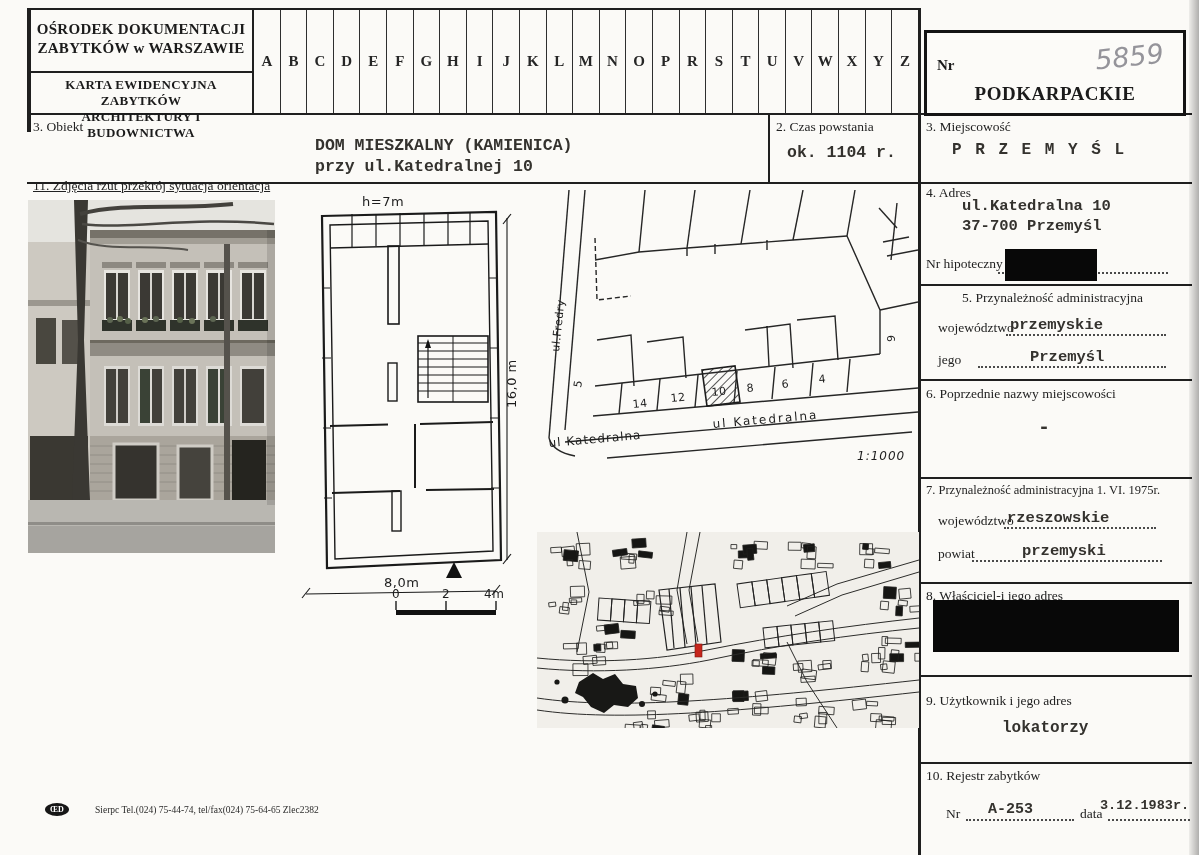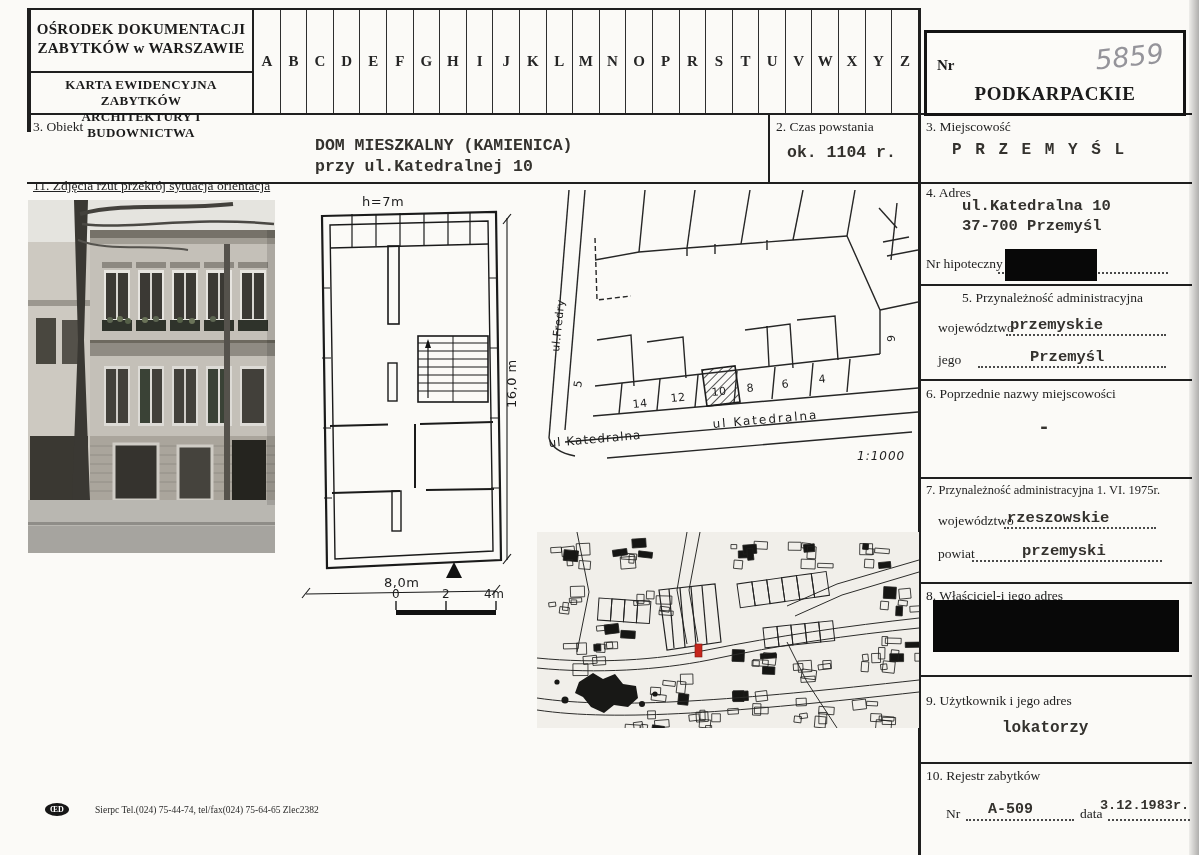--- a/index.html
+++ b/index.html
@@ -553,21 +553,21 @@
 
   <div class="abs lbl" style="left:926px;top:588px;">8. Właściciel-i jego adres</div>
   <div class="redact" style="left:933px;top:600px;width:246px;height:52px;"></div>
 
   <div class="abs lbl" style="left:926px;top:693px;">9. Użytkownik i jego adres</div>
   <div class="abs type" style="left:1002px;top:719px;font-size:16px;">lokatorzy</div>
 
   <div class="abs lbl" style="left:926px;top:768px;">10. Rejestr zabytków</div>
   <div class="abs lbl" style="left:946px;top:806px;">Nr</div>
   <div class="dots" style="left:966px;top:819px;width:108px;"></div>
-  <div class="abs type" style="left:988px;top:801px;font-size:15px;">A-509</div>
+  <div class="abs type" style="left:988px;top:801px;font-size:15px;">A-253</div>
   <div class="abs lbl" style="left:1080px;top:806px;">data</div>
   <div class="dots" style="left:1108px;top:819px;width:82px;"></div>
   <div class="abs type" style="left:1100px;top:798px;font-size:13.5px;">3.12.1983r.</div>
 
   <div class="abs" style="left:45px;top:803px;width:24px;height:13px;background:#161616;border-radius:50%;
        color:#fff;font-size:8px;font-weight:bold;text-align:center;line-height:13px;font-family:'Liberation Serif',serif;">ŒD</div>
   <div class="abs" style="left:75px;top:805px;font-size:9.5px;color:#2a2a2a;margin-left:20px;">Sierpc Tel.(024) 75-44-74, tel/fax(024) 75-64-65 Zlec2382</div>
 
 </div>
 

